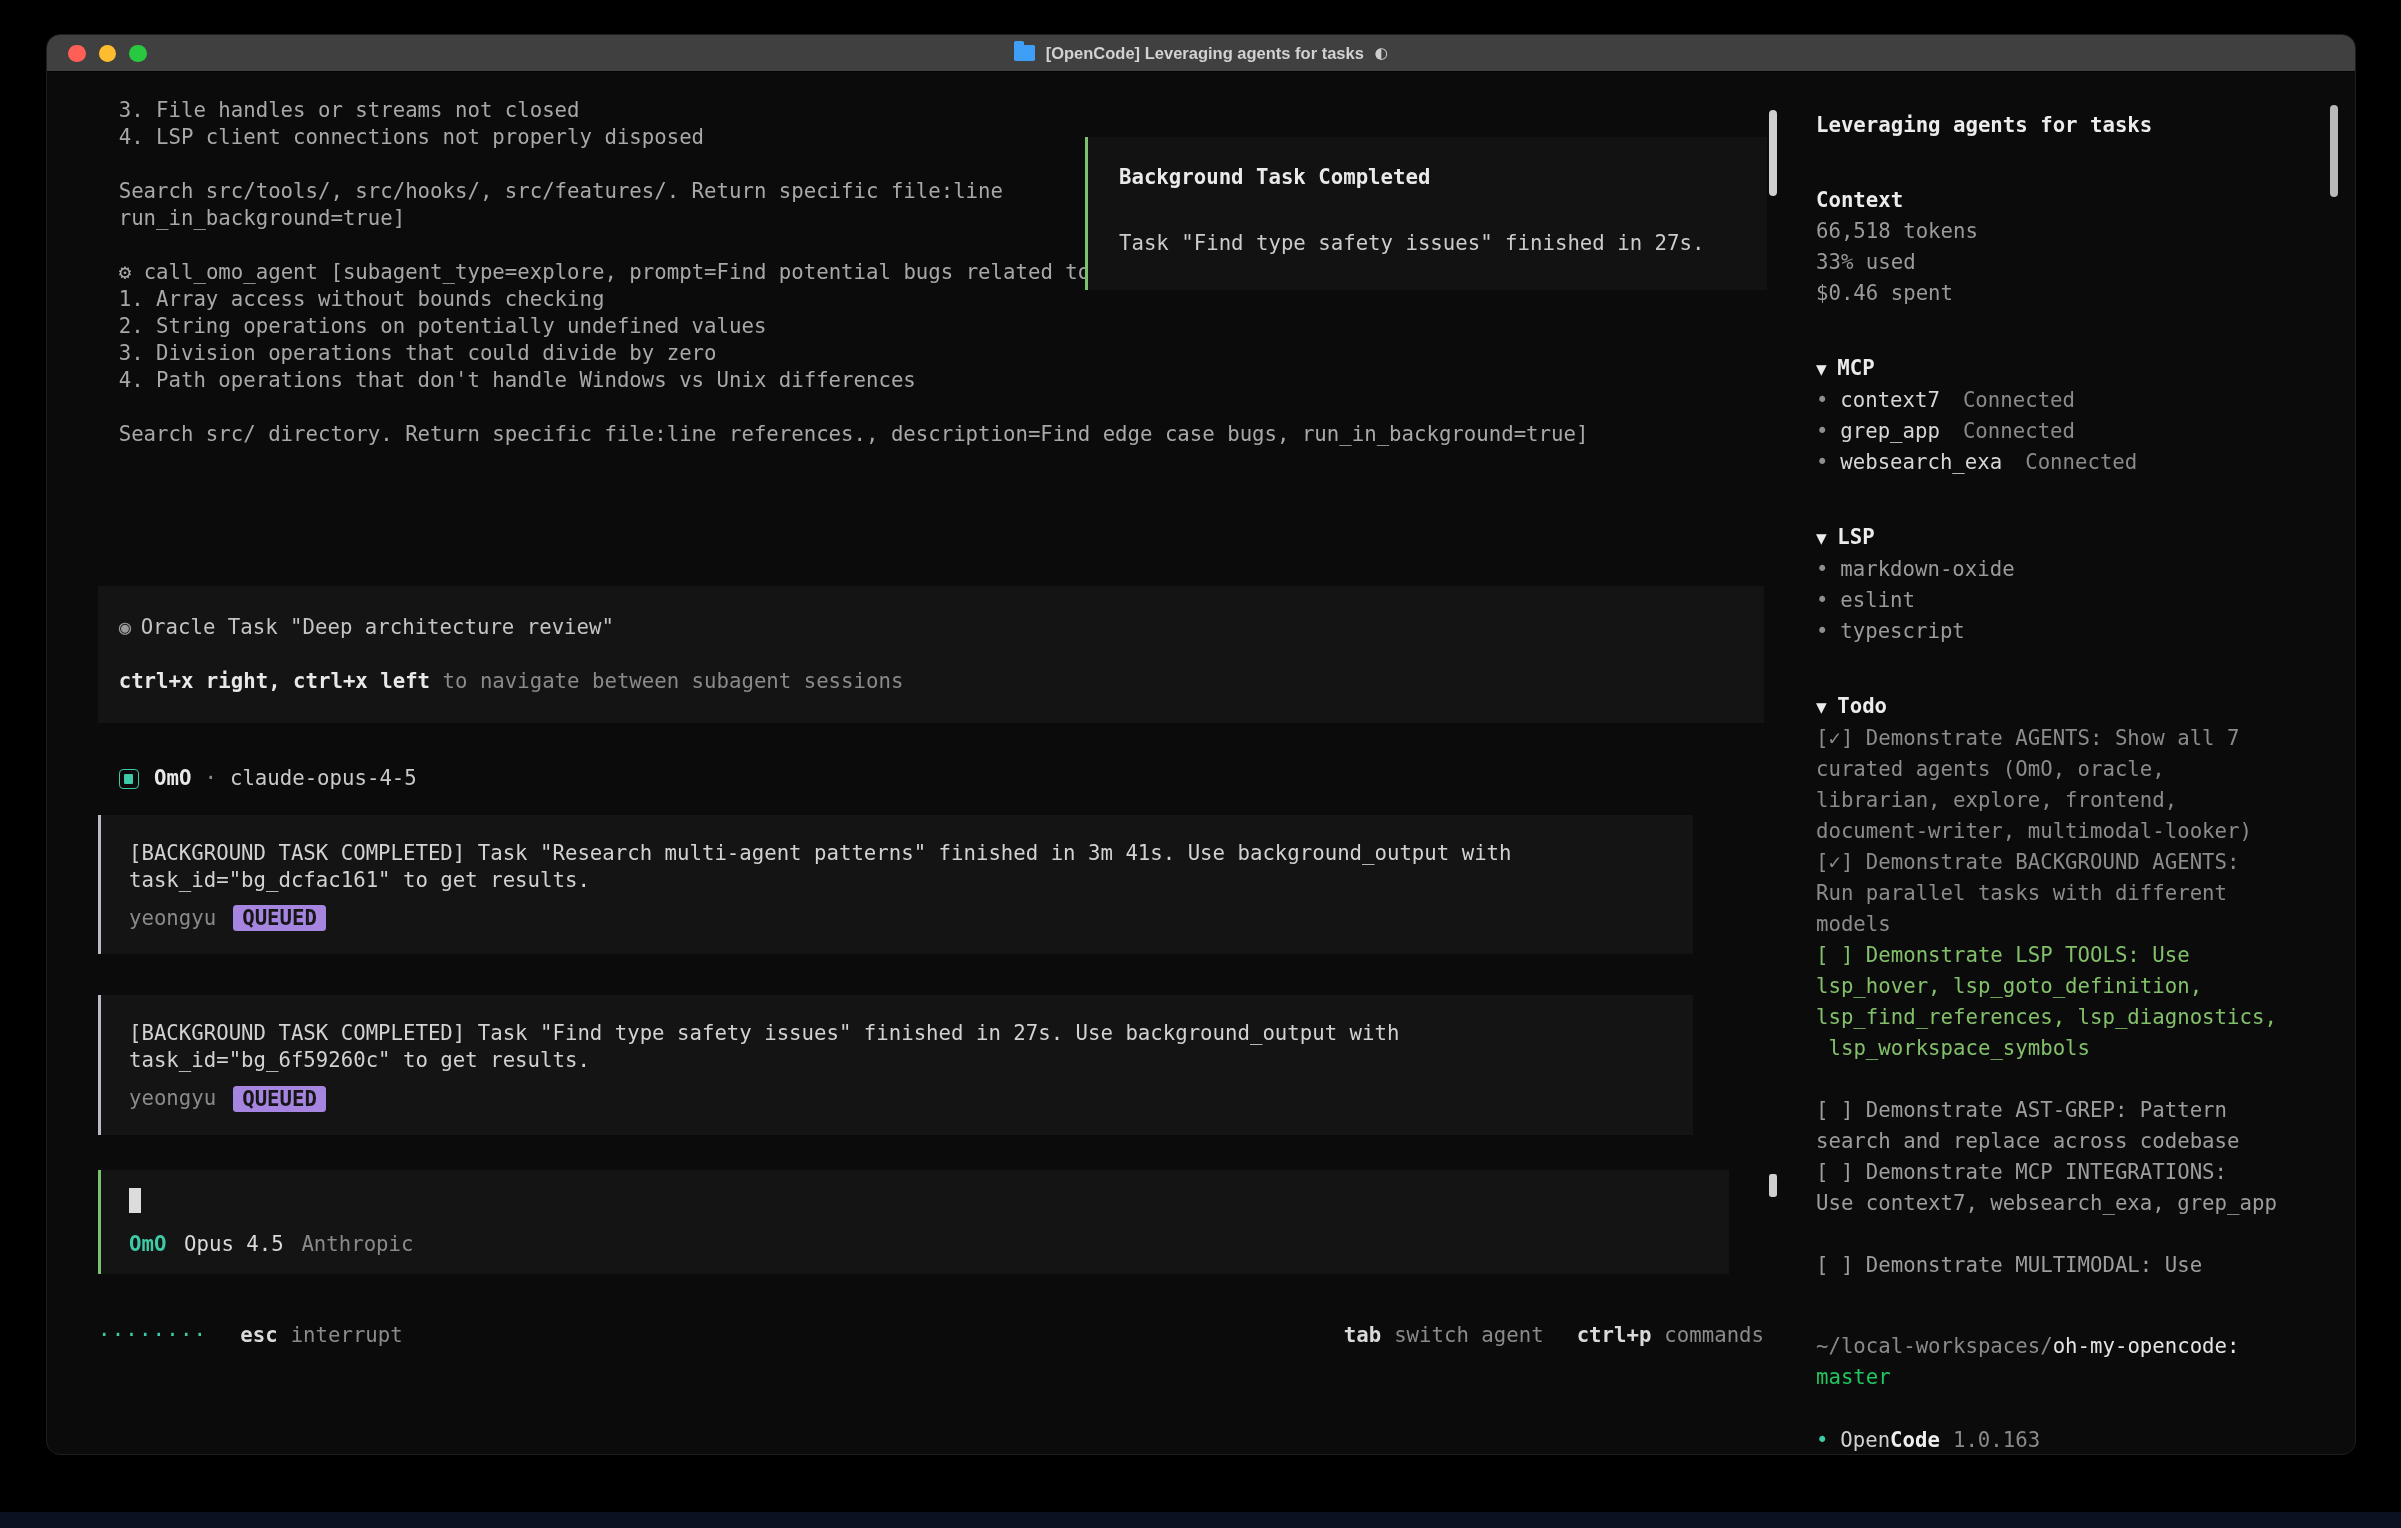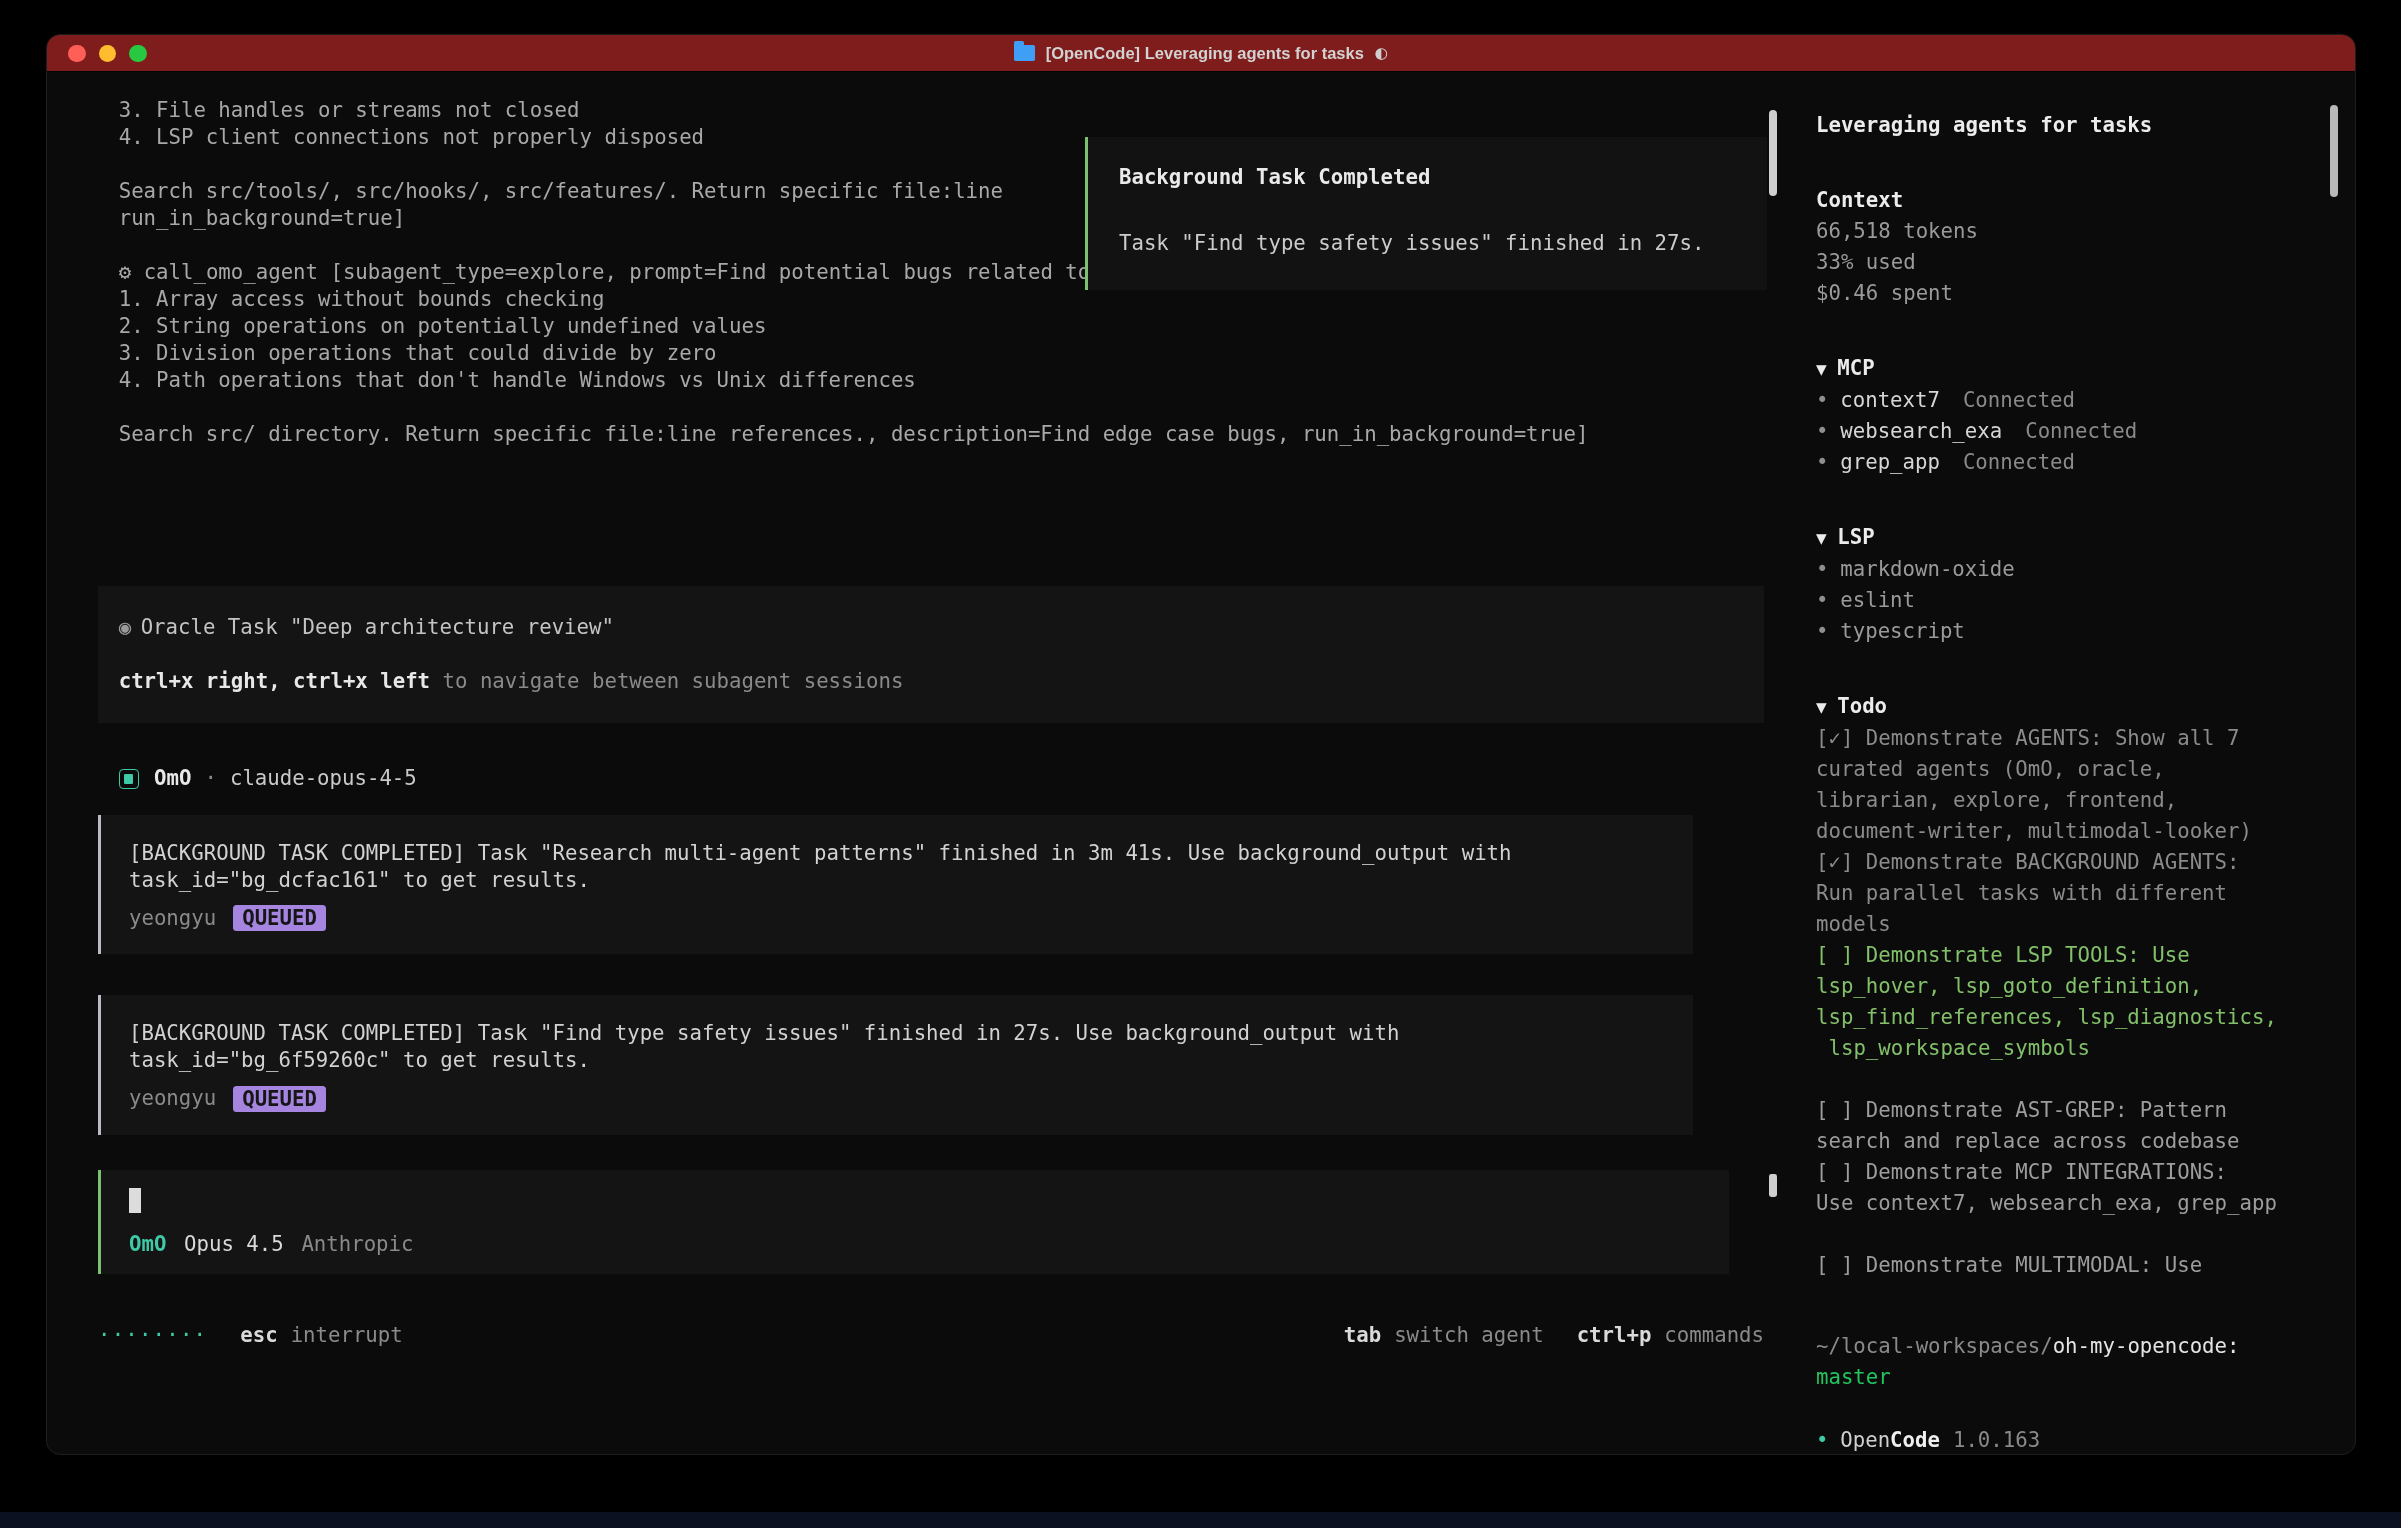--- a/index.html
+++ b/index.html
@@ -9,21 +9,21 @@
   .bottom-strip { position:absolute; left:0; right:0; bottom:0; height:16.5px; background:#0b1120; }
 
   .window {
     position:absolute; left:46px; top:34px; width:2310px; height:1421px;
     background:#0b0b0b; border-radius:14px; overflow:hidden;
     border:0.6px solid #1e1e1e; box-shadow:0 29.5px 83px rgba(0,0,0,.85);
   }
 
   
   .titlebar {
-    height:37px; background:#7f1d1d; border-bottom:0.6px solid #050505;
+    height:37px; background:#404040; border-bottom:0.6px solid #050505;
     display:flex; align-items:center; justify-content:center; position:relative;
   }
   .traffic { position:absolute; left:21px; top:0; height:37px; display:flex; align-items:center; gap:13px; }
   .light { width:17.7px; height:17.7px; border-radius:50%; }
   .light.red { background:#ff5f57; }
   .light.yellow { background:#febc2e; }
   .light.green { background:#28c840; }
   .titlewrap { display:flex; align-items:center; gap:10.6px;
     font-family:"Liberation Sans",sans-serif; font-size:16.5px; font-weight:700; color:#d2d2d2; }
   .folder-icon { position:relative; width:21px; height:15.4px; background:#3f9ff7; border-radius:1.8px; display:inline-block; }
@@ -224,22 +224,22 @@
     <div class="sidebar">
       <div class="sb-line sb-title">Leveraging agents for tasks</div>
 
       <div class="sb-heading">Context</div>
       <div class="sb-line">66,518 tokens</div>
       <div class="sb-line">33% used</div>
       <div class="sb-line">$0.46 spent</div>
 
       <div class="sb-heading"><span class="arrow">▼</span><span>MCP</span></div>
       <div class="sb-line"><span class="sb-bullet">•</span><span class="mcp-name">context7</span><span class="mcp-status">Connected</span></div>
+      <div class="sb-line"><span class="sb-bullet">•</span><span class="mcp-name">grep_app</span><span class="mcp-status">Connected</span></div>
       <div class="sb-line"><span class="sb-bullet">•</span><span class="mcp-name">websearch_exa</span><span class="mcp-status">Connected</span></div>
-      <div class="sb-line"><span class="sb-bullet">•</span><span class="mcp-name">grep_app</span><span class="mcp-status">Connected</span></div>
 
       <div class="sb-heading"><span class="arrow">▼</span><span>LSP</span></div>
       <div class="sb-line"><span class="sb-bullet">•</span><span>markdown-oxide</span></div>
       <div class="sb-line"><span class="sb-bullet">•</span><span>eslint</span></div>
       <div class="sb-line"><span class="sb-bullet">•</span><span>typescript</span></div>
 
       <div class="sb-heading"><span class="arrow">▼</span><span>Todo</span></div>
       <div class="todo-list">
         <div class="titem todo-done">[✓] Demonstrate AGENTS: Show all 7
 curated agents (OmO, oracle,

